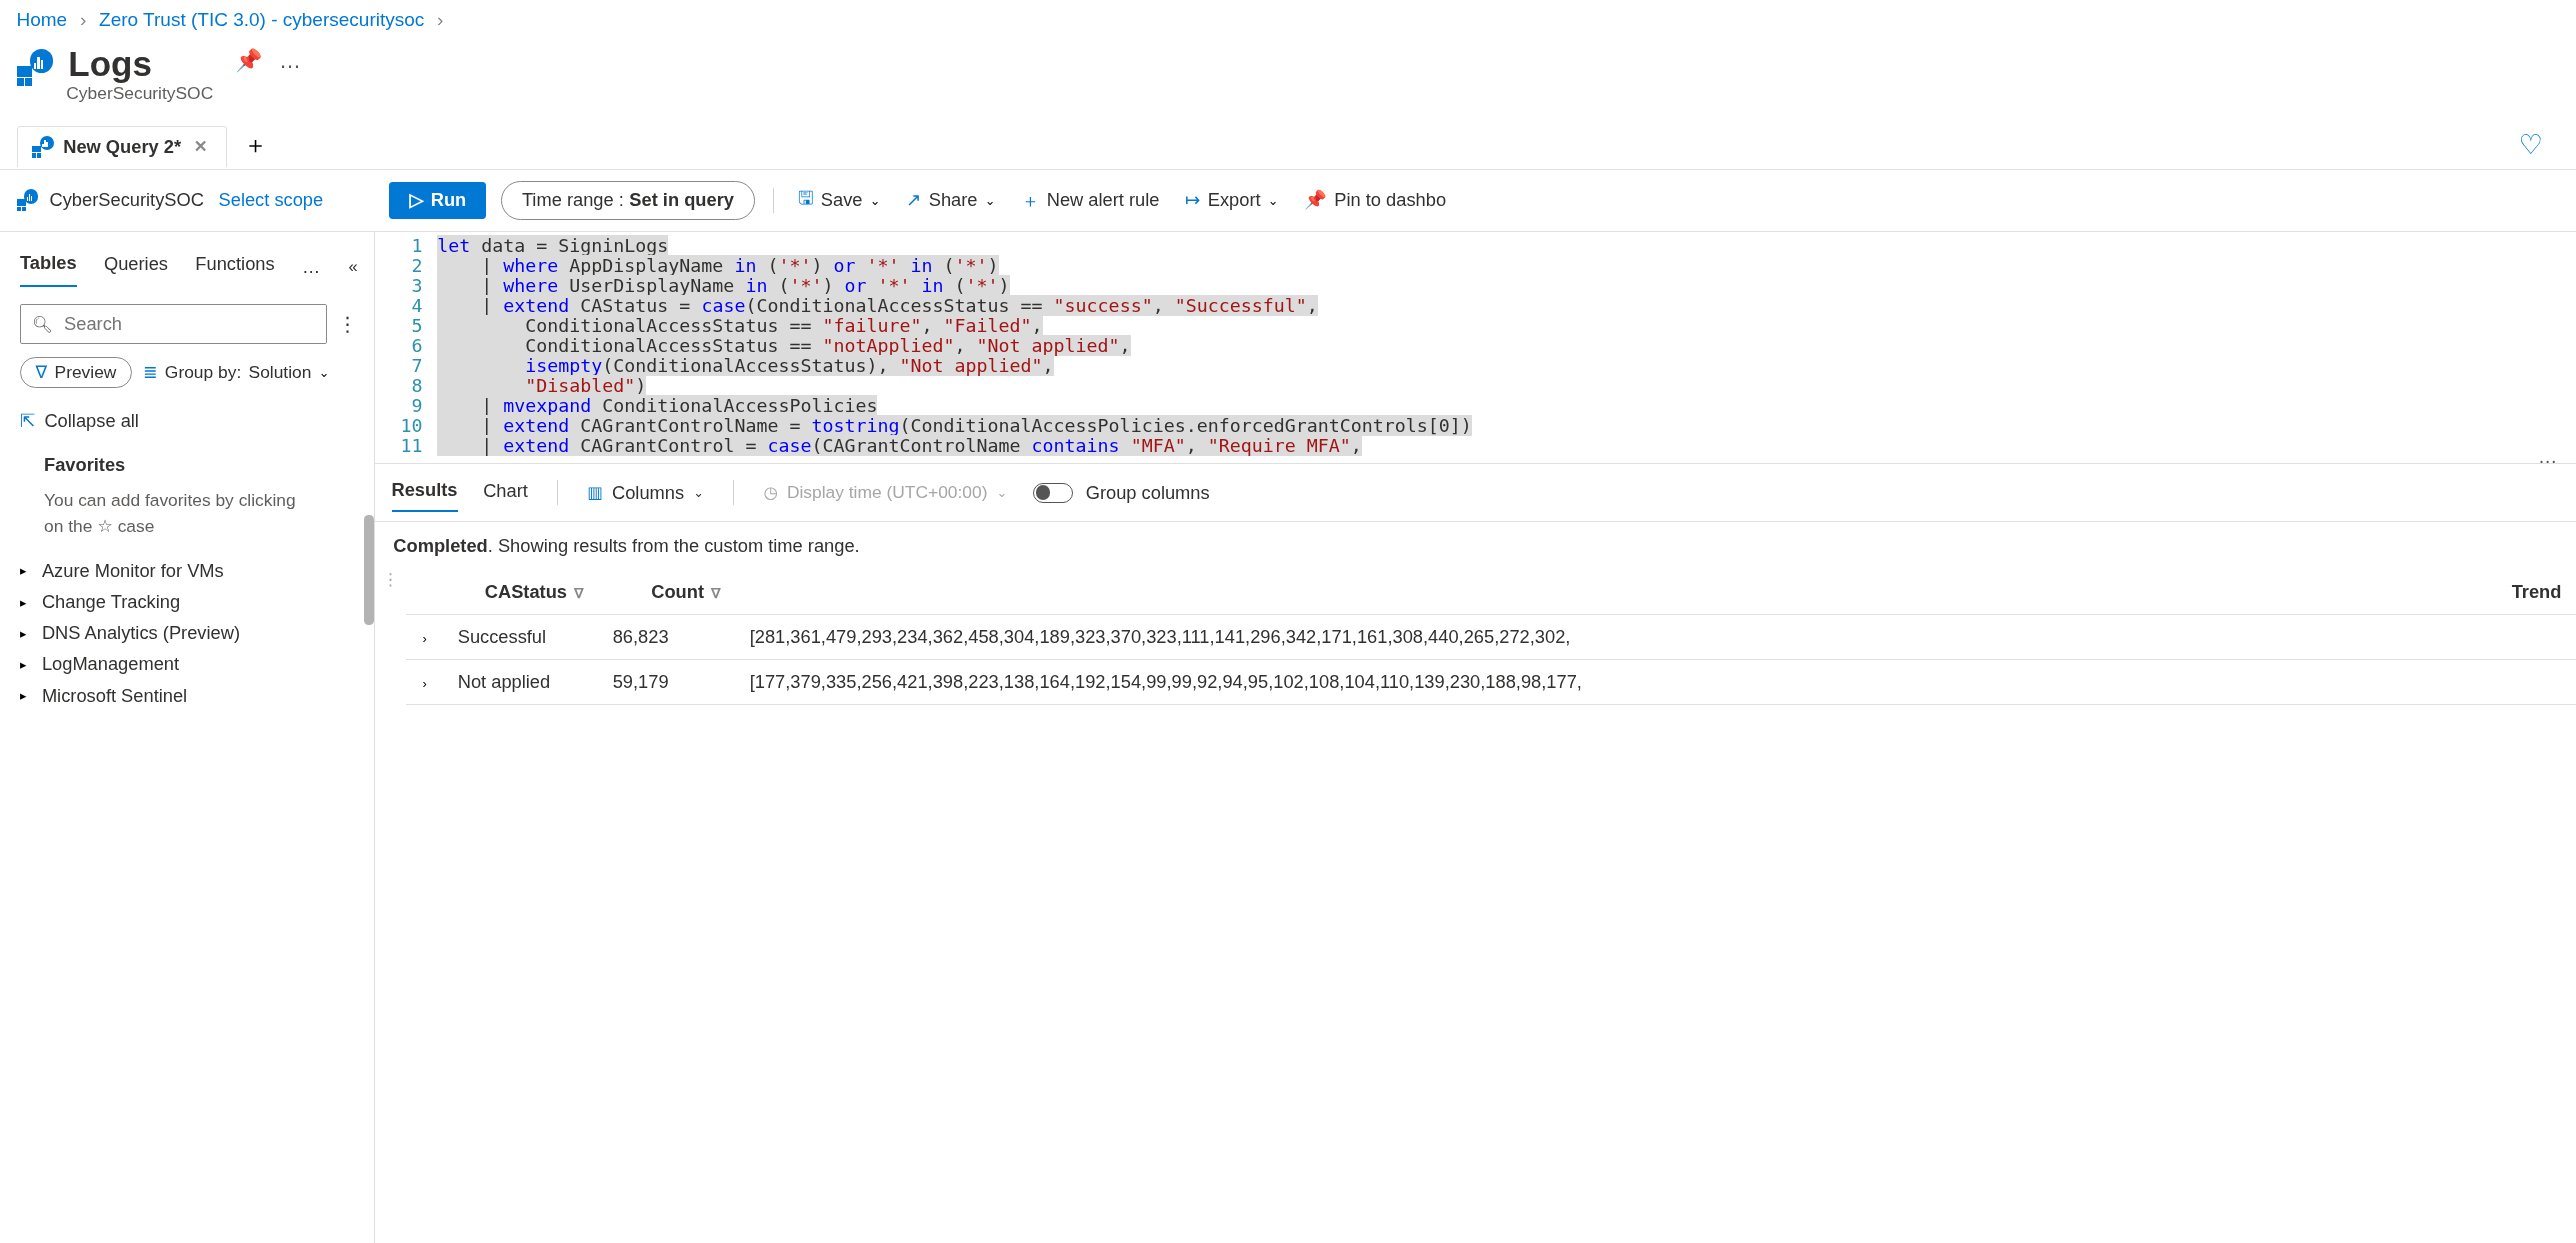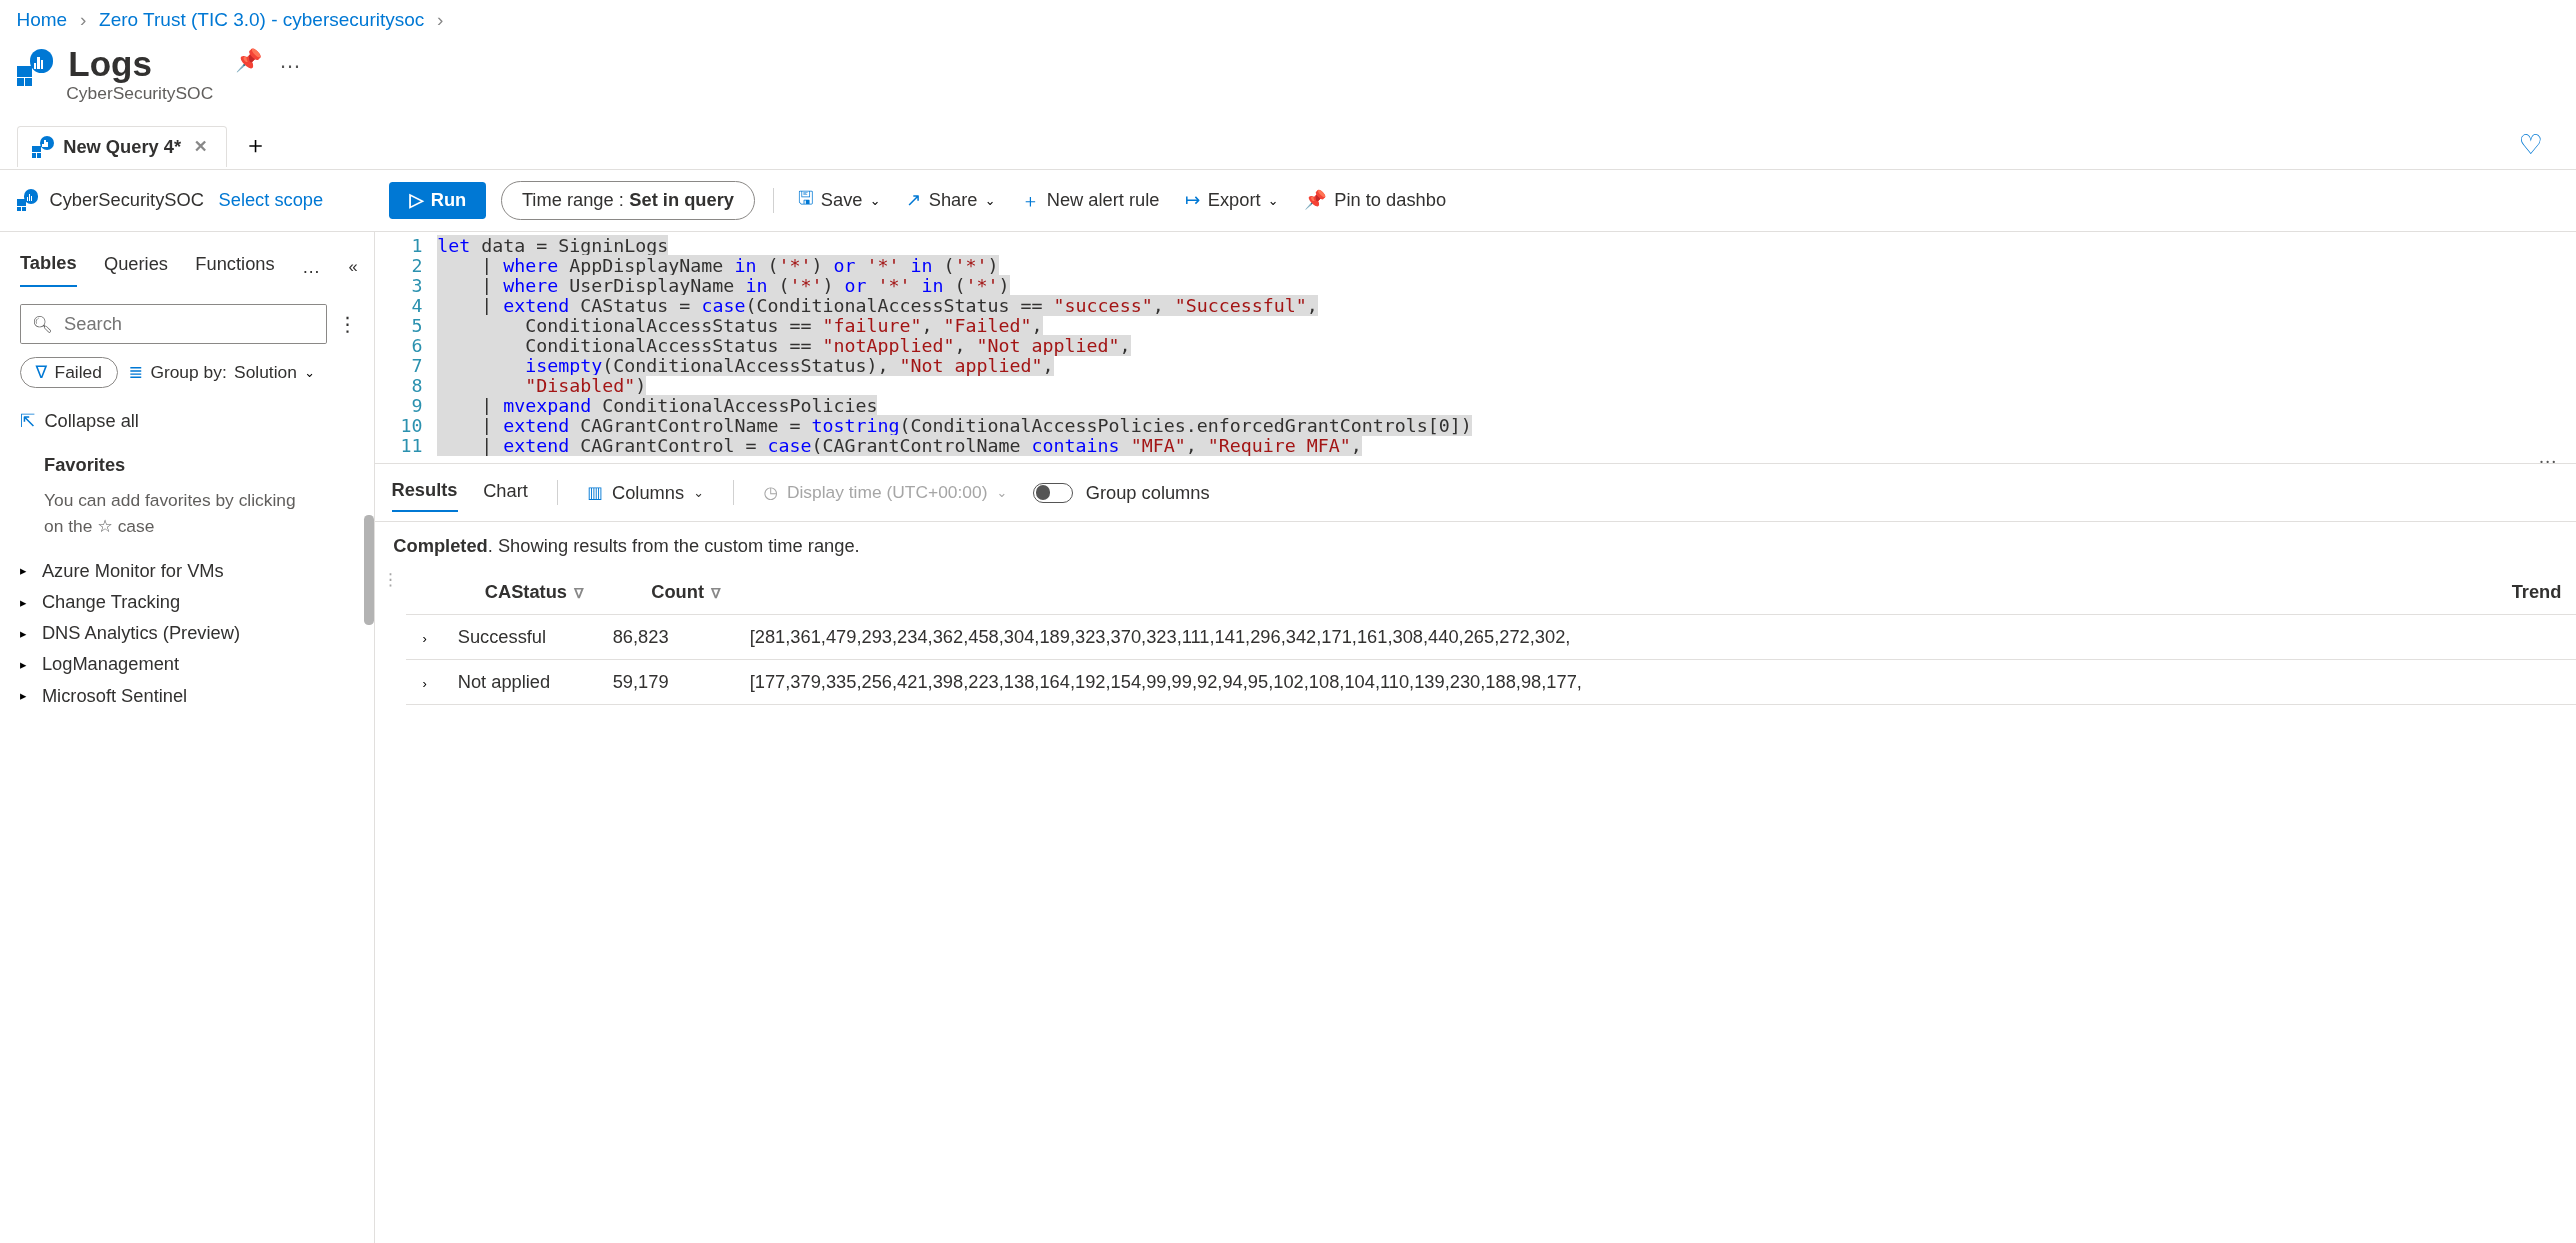--- a/index.html
+++ b/index.html
@@ -189,21 +189,21 @@
           <div class="sq sq2"></div>
           <div class="sq sq3"></div>
           <div class="circ"></div>
           <div class="bars">
             <span></span>
             <span></span>
             <span></span>
           </div>
         </div>
     </div>
-    <span>New Query 4*</span>
+    <span>New Query 2*</span>
     <span class="x">✕</span>
   </div>
   <span class="addtab">＋</span>
   <span class="spacer"></span>
   <span class="heart">♡</span>
 </div>
 
 <div class="toolbar">
   <div class="ws">
     <div class="brand-sm">
@@ -272,21 +272,21 @@
       <div class="search">
         <span class="mag">🔍︎</span>
         <input type="text" placeholder="Search" style="">
       </div>
       <span class="vdots">⋮</span>
     </div>
 
     <div class="filter-row">
       <div class="pill">
         <span style="color:var(--blue)">∇</span>
-        <span>Failed</span>
+        <span>Preview</span>
       </div>
       <div class="groupby">
         <span>≣</span>
         <span class="lbl">Group by:</span>
         <span class="lbl">Solution</span>
         <span class="chev" style="color:#000;font-size:12.8px">⌄</span>
       </div>
     </div>
 
     <div class="collapse-all">

